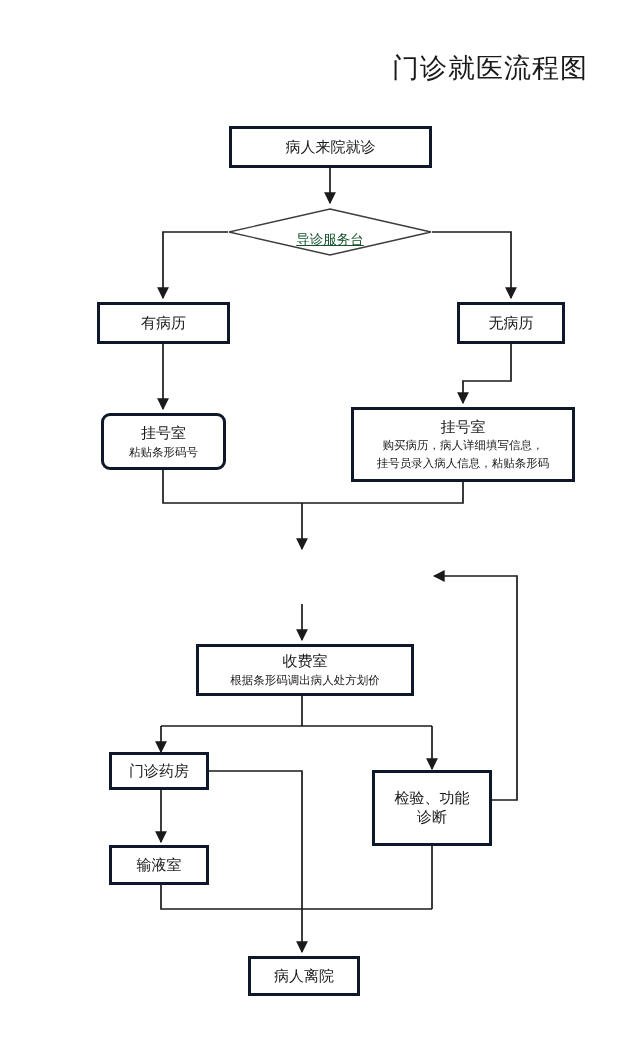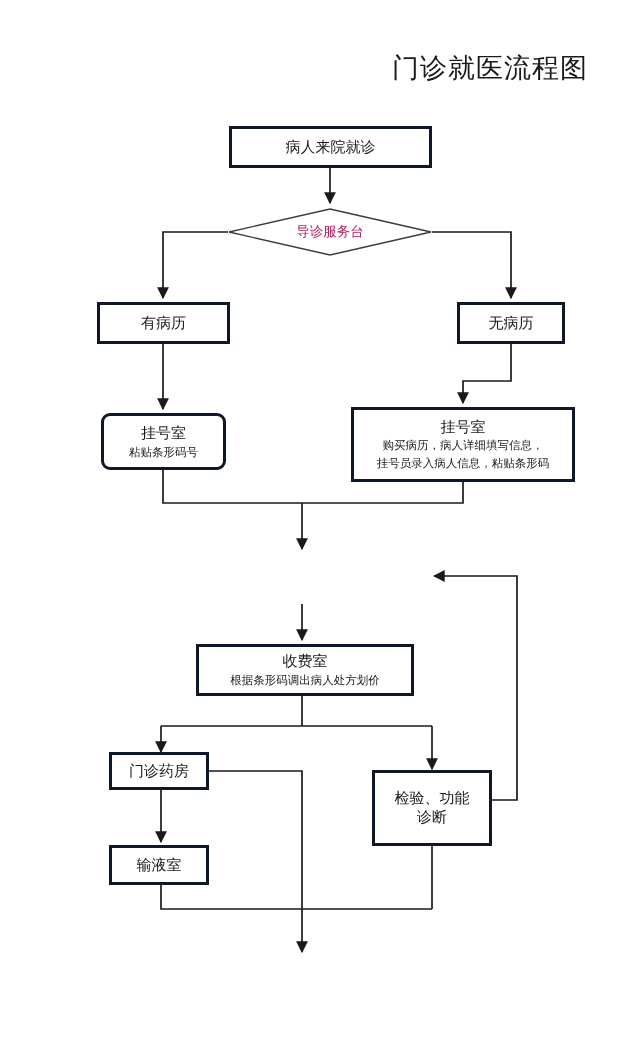--- a/index.html
+++ b/index.html
@@ -60,28 +60,29 @@
   }
   .node .sub.tight {
     line-height: 1.35;
   }
   .diamond-wrap {
     position: absolute;
   }
   .diamond-label {
     position: absolute;
     left: 0;
-    top: 0;
+    top: 8px;
     width: 100%;
     height: 100%;
     display: flex;
     align-items: center;
     justify-content: center;
     font-size: 13.5px;
-    color: #be185d;
+    color: #14532d;
+    text-decoration: underline;
   }
 </style>
 </head>
 <body>
 
 <div id="page">
 
   <div class="chart-title">门诊就医流程图</div>
 
   <svg id="flow-svg" viewBox="0 0 642 1062">
@@ -171,14 +172,17 @@
 
   <div class="node" style="left:372px; top:770px; width:120px; height:76px;">
     <div class="main">检验、功能</div>
     <div class="main">诊断</div>
   </div>
 
   <div class="node" style="left:109px; top:845px; width:100px; height:40px;">
     <div class="main">输液室</div>
   </div>
 
+  <div class="node" style="left:248px; top:956px; width:112px; height:40px;">
+    <div class="main">病人离院</div>
+  </div>
 
 </div>
 
 </body></html>

